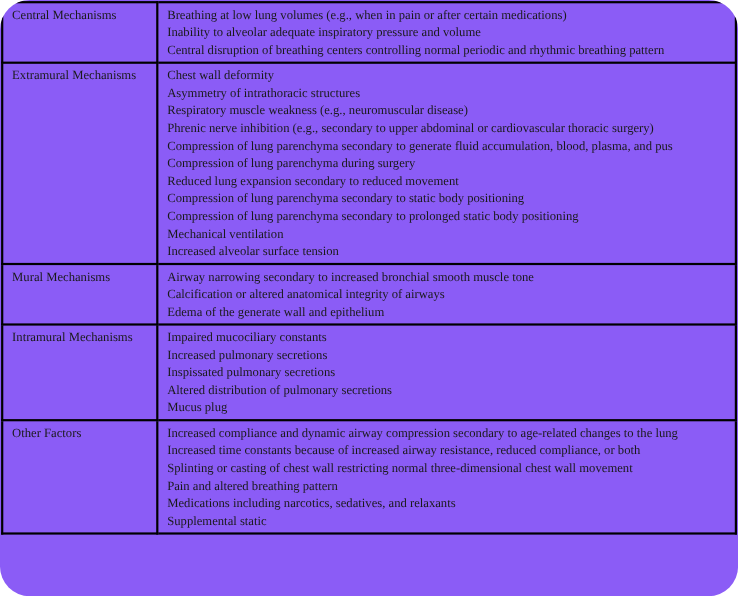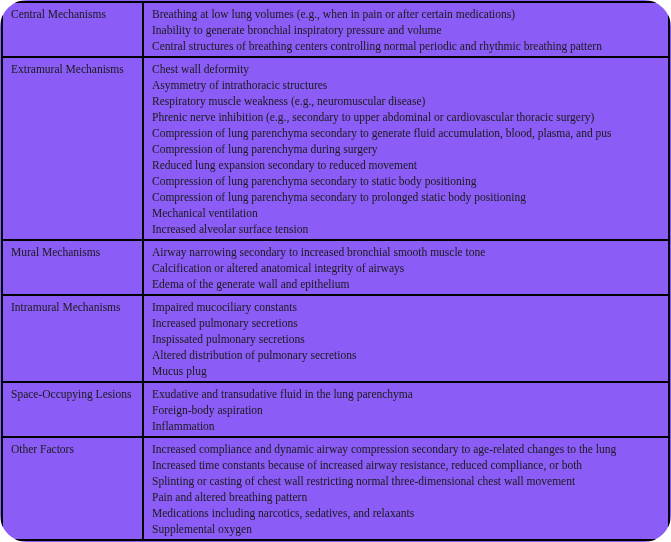--- a/index.html
+++ b/index.html
@@ -53,22 +53,22 @@
 
 <div class="page">
   <table class="mech-table">
     <tbody id="table-body">
         <tr>
           <td class="cat-cell">
             <div class="cat-label">Central Mechanisms</div>
           </td>
           <td class="items-cell">
             <div class="item-line">Breathing at low lung volumes (e.g., when in pain or after certain medications)</div>
-            <div class="item-line">Inability to generate bronchial inspiratory pressure and volume</div>
-            <div class="item-line">Central structures of breathing centers controlling normal periodic and rhythmic breathing pattern</div>
+            <div class="item-line">Inability to alveolar adequate inspiratory pressure and volume</div>
+            <div class="item-line">Central disruption of breathing centers controlling normal periodic and rhythmic breathing pattern</div>
           </td>
         </tr>
         <tr>
           <td class="cat-cell">
             <div class="cat-label">Extramural Mechanisms</div>
           </td>
           <td class="items-cell">
             <div class="item-line">Chest wall deformity</div>
             <div class="item-line">Asymmetry of intrathoracic structures</div>
             <div class="item-line">Respiratory muscle weakness (e.g., neuromuscular disease)</div>
@@ -99,36 +99,26 @@
           <td class="items-cell">
             <div class="item-line">Impaired mucociliary constants</div>
             <div class="item-line">Increased pulmonary secretions</div>
             <div class="item-line">Inspissated pulmonary secretions</div>
             <div class="item-line">Altered distribution of pulmonary secretions</div>
             <div class="item-line">Mucus plug</div>
           </td>
         </tr>
         <tr>
           <td class="cat-cell">
-            <div class="cat-label">Space-Occupying Lesions</div>
-          </td>
-          <td class="items-cell">
-            <div class="item-line">Exudative and transudative fluid in the lung parenchyma</div>
-            <div class="item-line">Foreign-body aspiration</div>
-            <div class="item-line">Inflammation</div>
-          </td>
-        </tr>
-        <tr>
-          <td class="cat-cell">
             <div class="cat-label">Other Factors</div>
           </td>
           <td class="items-cell">
             <div class="item-line">Increased compliance and dynamic airway compression secondary to age-related changes to the lung</div>
             <div class="item-line">Increased time constants because of increased airway resistance, reduced compliance, or both</div>
             <div class="item-line">Splinting or casting of chest wall restricting normal three-dimensional chest wall movement</div>
             <div class="item-line">Pain and altered breathing pattern</div>
             <div class="item-line">Medications including narcotics, sedatives, and relaxants</div>
-            <div class="item-line">Supplemental oxygen</div>
+            <div class="item-line">Supplemental static</div>
           </td>
         </tr>
       </tbody>
   </table>
 </div>
 
 </body></html>

